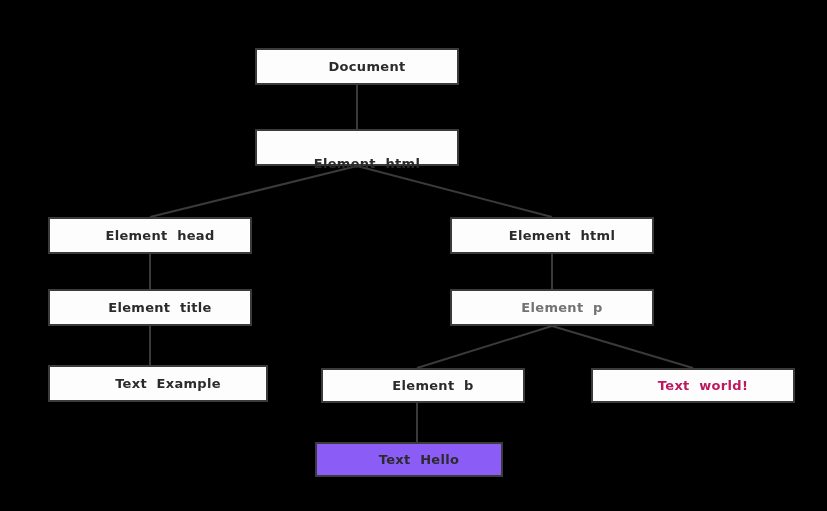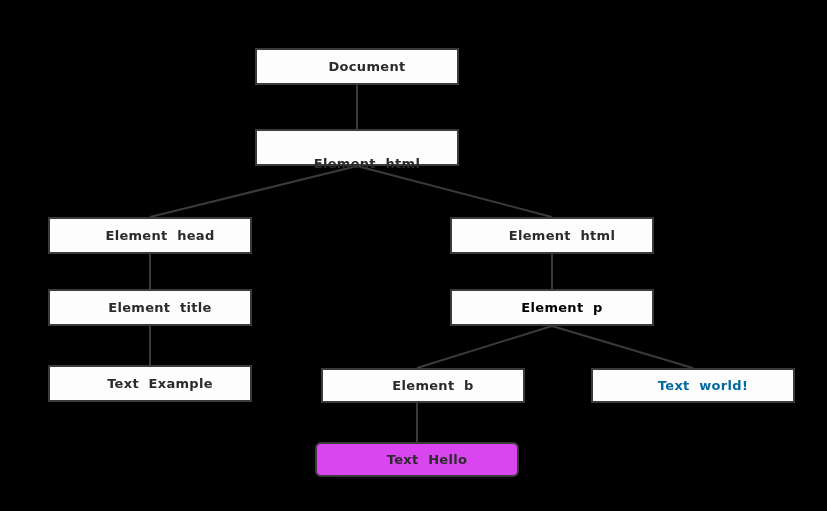--- a/index.html
+++ b/index.html
@@ -76,29 +76,29 @@
       <div class="tree-node" style="left: 48px; top: 217px; width: 204px; height: 37px; background: rgb(253, 253, 253); border-color: rgb(59, 59, 59);">
         <span class="node-label" style="color: rgb(43, 43, 43);">Element  head</span>
       </div>
       <div class="tree-node" style="left: 450px; top: 217px; width: 204px; height: 37px; background: rgb(253, 253, 253); border-color: rgb(59, 59, 59);">
         <span class="node-label" style="color: rgb(43, 43, 43);">Element  html</span>
       </div>
       <div class="tree-node" style="left: 48px; top: 289px; width: 204px; height: 37px; background: rgb(253, 253, 253); border-color: rgb(59, 59, 59);">
         <span class="node-label" style="color: rgb(43, 43, 43);">Element  title</span>
       </div>
       <div class="tree-node" style="left: 450px; top: 289px; width: 204px; height: 37px; background: rgb(253, 253, 253); border-color: rgb(59, 59, 59);">
-        <span class="node-label" style="color: #000000;">Element  p</span>
+        <span class="node-label" style="color: #737373;">Element  p</span>
       </div>
-      <div class="tree-node" style="left: 48px; top: 365px; width: 204px; height: 37px; background: rgb(253, 253, 253); border-color: rgb(59, 59, 59);">
+      <div class="tree-node" style="left: 48px; top: 365px; width: 220px; height: 37px; background: rgb(253, 253, 253); border-color: rgb(59, 59, 59);">
         <span class="node-label" style="color: rgb(43, 43, 43);">Text  Example</span>
       </div>
       <div class="tree-node" style="left: 321px; top: 368px; width: 204px; height: 35px; background: rgb(253, 253, 253); border-color: rgb(59, 59, 59);">
         <span class="node-label" style="color: rgb(43, 43, 43);">Element  b</span>
       </div>
       <div class="tree-node" style="left: 591px; top: 368px; width: 204px; height: 35px; background: rgb(253, 253, 253); border-color: rgb(59, 59, 59);">
-        <span class="node-label" style="color: #0369a1;">Text  world!</span>
+        <span class="node-label" style="color: #be185d;">Text  world!</span>
       </div>
-      <div class="tree-node" style="left: 315px; top: 442px; width: 204px; height: 35px; background: #d946ef; border-color: rgb(59, 59, 59); border-radius: 6px;">
+      <div class="tree-node" style="left: 315px; top: 442px; width: 188px; height: 35px; background: #8b5cf6; border-color: rgb(59, 59, 59);">
         <span class="node-label" style="color: rgb(43, 43, 43);">Text  Hello</span>
       </div>
     </div>
 
 </div>
 
 </body></html>

